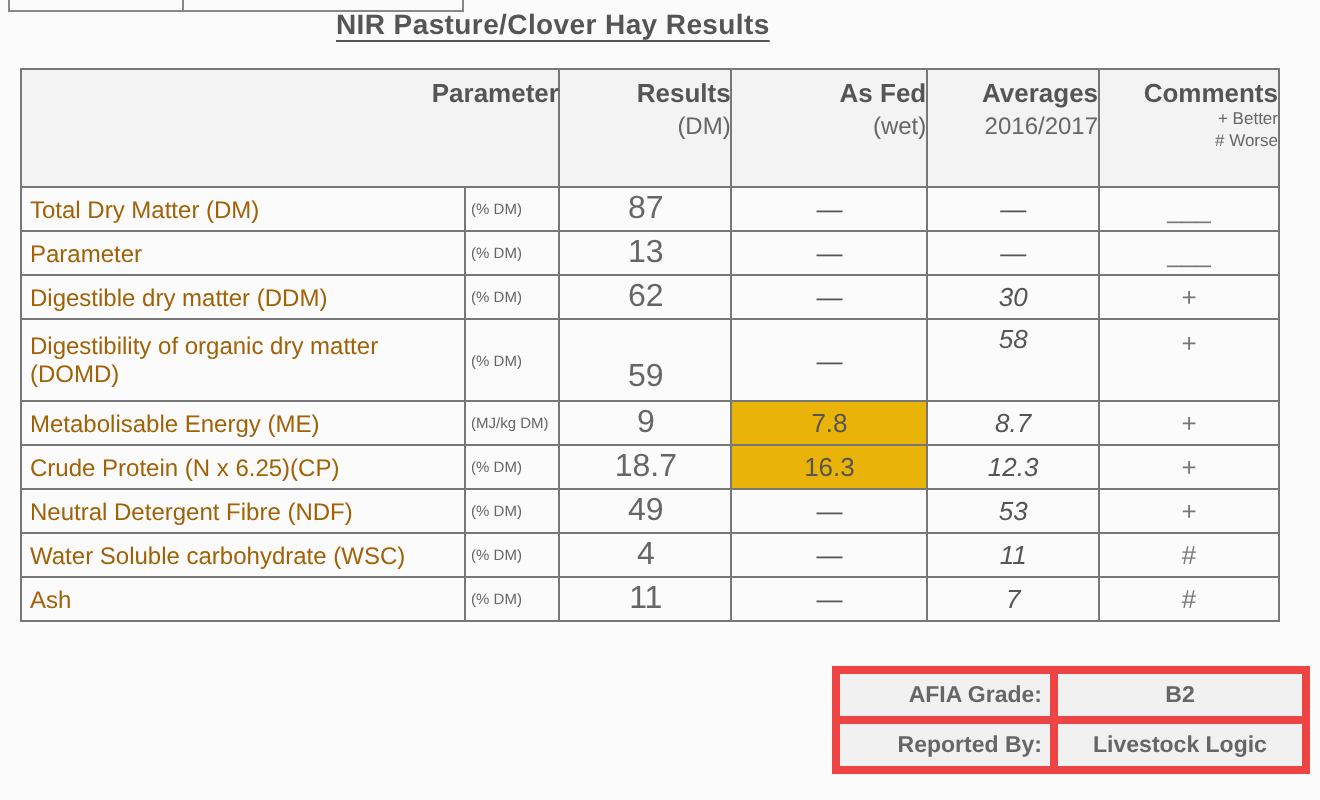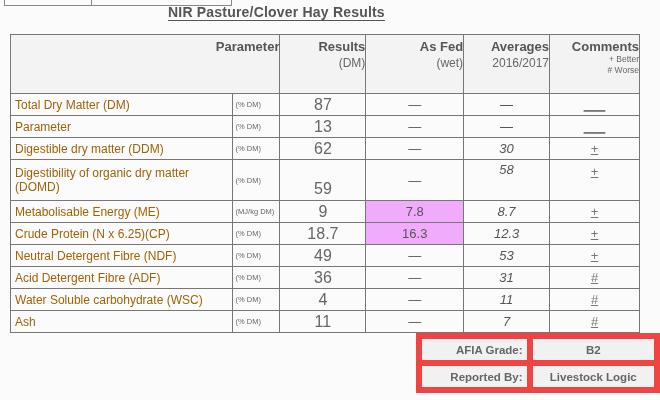--- a/index.html
+++ b/index.html
@@ -14,28 +14,28 @@
       text-decoration:underline; text-underline-offset:3px; letter-spacing:0.2px; }
     table.main { position:absolute; left:10px; top:34px; border-collapse:collapse; width:630px; }
     table.main td, table.main th { border:1px solid #777; padding:0; }
     th { font-weight:bold; color:#555; font-size:13px; height:54px; background:#f3f3f3; vertical-align:top; padding-top:4px !important;text-align:right; }
     th .sub { display:block; font-weight:normal; font-size:12px; color:#666; margin-top:2px; }
     th .tiny { display:block; font-weight:normal; font-size:8.5px; color:#666; line-height:11px; }
     td.param { font-size:12px; padding-left:4px !important; color:#a16207; }
     td.unit { font-size:7.5px; color:#666; padding-left:3px !important; line-height:9px; }
     td.res { text-align:center; font-size:16px; color:#666;margin-top:28px; }
     td.fed { text-align:center; font-size:13px; color:#555; }
-    td.fed.shade { background:#f0abfc; }
+    td.fed.shade { background:#eab308; }
     td.avg { text-align:center; font-size:13px; font-style:italic; color:#555; }
-    td.com { text-align:center; font-size:13px; color:#777;text-decoration:underline; }
+    td.com { text-align:center; font-size:13px; color:#777; }
     tr.r td { height:21px; }
     tr.tall td { height:36px; }
     .dash { color:#777; }
     table.foot { position:absolute; left:416px; top:333px; border-collapse:collapse; }
-    table.foot td { border:6px solid #ef4444; height:19px; font-size:11.5px; font-weight:bold; color:#666; background:#f1f1f1; }
+    table.foot td { border:4px solid #ef4444; height:19px; font-size:11.5px; font-weight:bold; color:#666; background:#f1f1f1; }
     table.foot td.l { width:100px; text-align:right; padding-right:4px; }
     table.foot td.v { width:120px; text-align:center; }
   </style>
 </head>
 <body>
 
 <div class="top-strip">
     <div class="div"></div>
   </div>
 
@@ -109,28 +109,20 @@
   </tr>
   <tr class="r">
     <td class="param">Neutral Detergent Fibre (NDF)</td>
     <td class="unit">(% DM)</td>
     <td class="res">49</td>
     <td class="fed dash">—</td>
     <td class="avg">53</td>
     <td class="com">+</td>
   </tr>
   <tr class="r">
-    <td class="param">Acid Detergent Fibre (ADF)</td>
-    <td class="unit">(% DM)</td>
-    <td class="res">36</td>
-    <td class="fed dash">—</td>
-    <td class="avg">31</td>
-    <td class="com">#</td>
-  </tr>
-  <tr class="r">
     <td class="param">Water Soluble carbohydrate (WSC)</td>
     <td class="unit">(% DM)</td>
     <td class="res">4</td>
     <td class="fed dash">—</td>
     <td class="avg">11</td>
     <td class="com">#</td>
   </tr>
   <tr class="r">
     <td class="param">Ash</td>
     <td class="unit">(% DM)</td>

